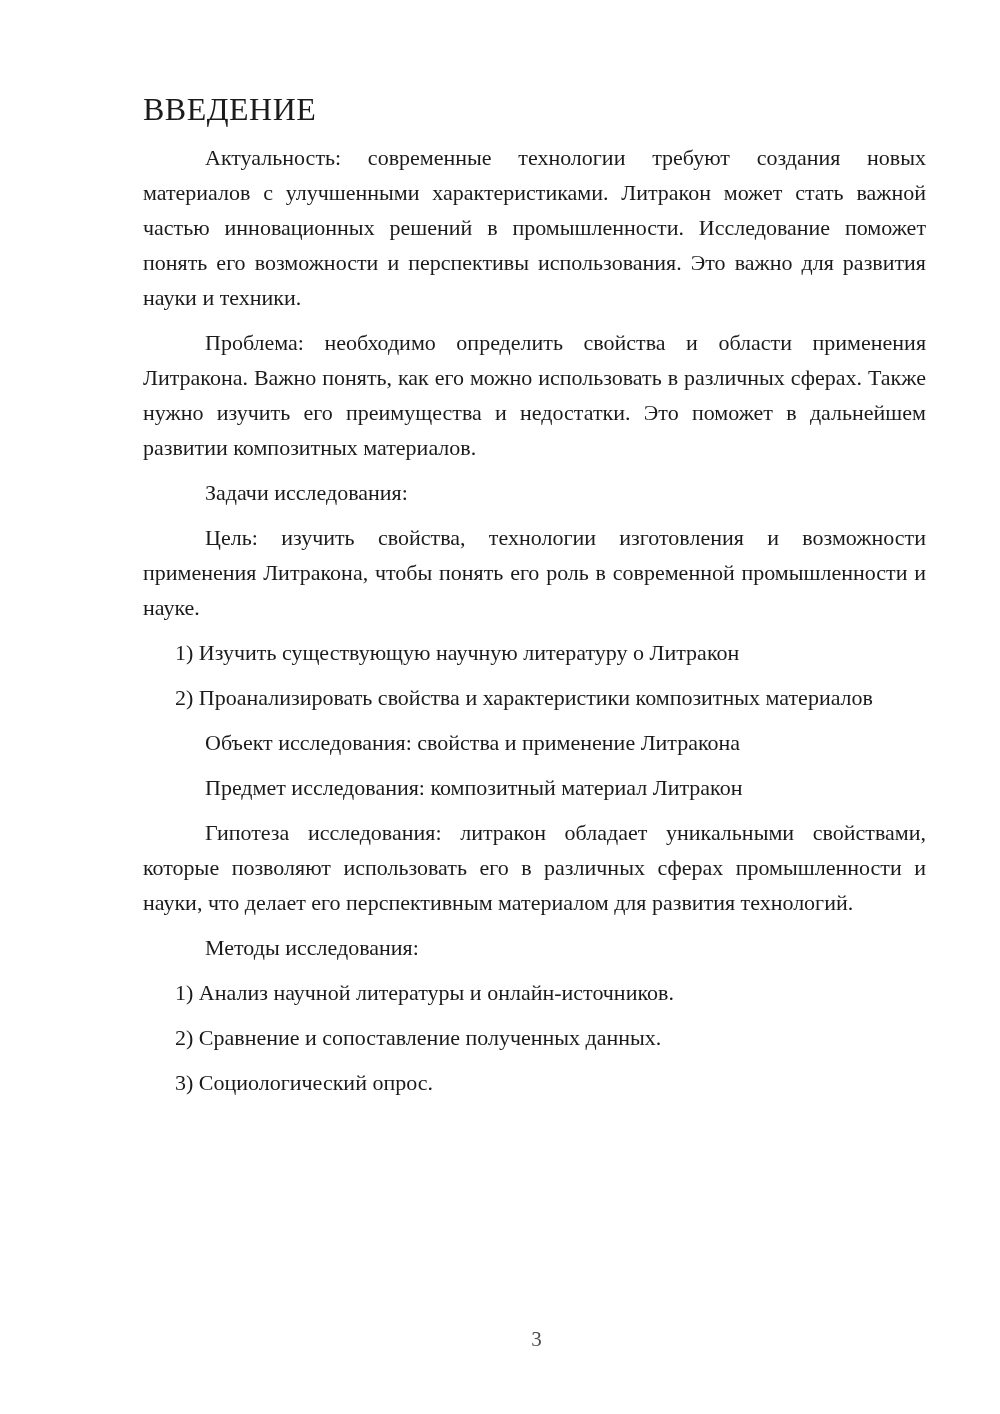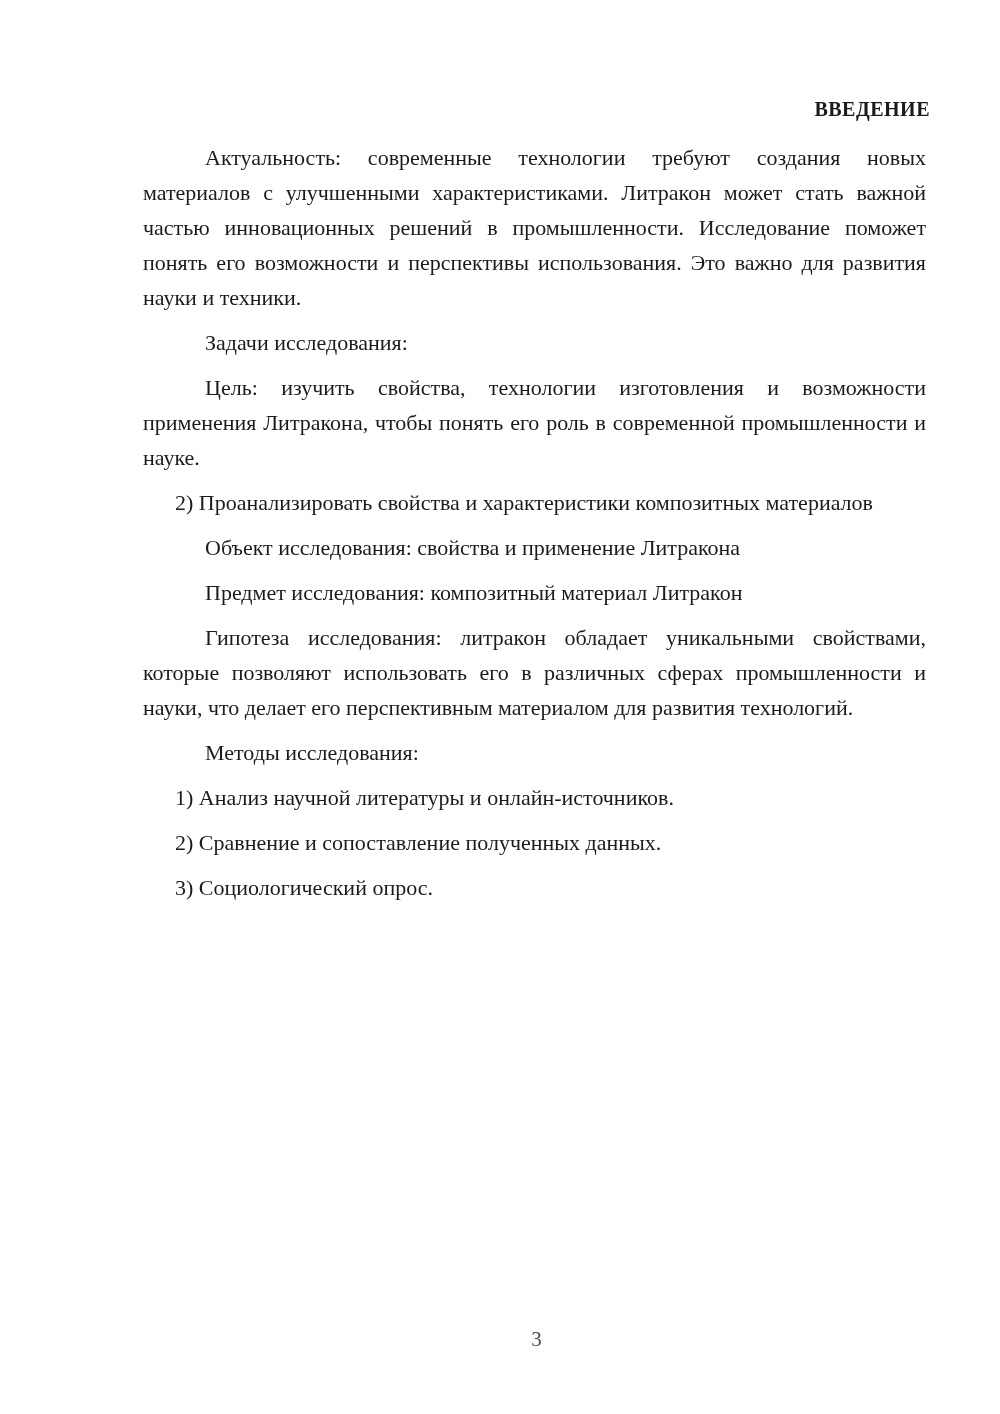--- a/index.html
+++ b/index.html
@@ -15,23 +15,23 @@
     background: #ffffff;
     box-sizing: border-box;
     padding: 92px 70px 0 143px;
     font-family: "Liberation Serif", "DejaVu Serif", serif;
     font-size: 22px;
     line-height: 35px;
     color: #1b1b1b;
     overflow: hidden;
   }
   .doc-title {
-    font-size: 20px;
-    font-weight: bold;
-    text-align: right;
+    font-size: 32px;
+    font-weight: normal;
+    text-align: left;
     line-height: 35px;
     margin: 0 0 13px 0;
     letter-spacing: 0.5px;
   }
   .para {
     margin: 0 4px 10px 0;
     text-align: justify;
   }
   .para.paragraph {
     text-indent: 62px;
@@ -51,22 +51,24 @@
   }
 </style>
 </head>
 <body>
 
 <div class="page">
 
   <h1 class="doc-title">ВВЕДЕНИЕ</h1>
 
   <p class="para paragraph">Актуальность: современные технологии требуют создания новых материалов с улучшенными характеристиками. Литракон может стать важной частью инновационных решений в промышленности. Исследование поможет понять его возможности и перспективы использования. Это важно для развития науки и техники.</p>
+  <p class="para paragraph">Проблема: необходимо определить свойства и области применения Литракона. Важно понять, как его можно использовать в различных сферах. Также нужно изучить его преимущества и недостатки. Это поможет в дальнейшем развитии композитных материалов.</p>
   <p class="para paragraph">Задачи исследования:</p>
   <p class="para paragraph">Цель: изучить свойства, технологии изготовления и возможности применения Литракона, чтобы понять его роль в современной промышленности и науке.</p>
+  <p class="para list-item">1) Изучить существующую научную литературу о Литракон</p>
   <p class="para list-item">2) Проанализировать свойства и характеристики композитных материалов</p>
   <p class="para paragraph">Объект исследования: свойства и применение Литракона</p>
   <p class="para paragraph">Предмет исследования: композитный материал Литракон</p>
   <p class="para paragraph">Гипотеза исследования: литракон обладает уникальными свойствами, которые позволяют использовать его в различных сферах промышленности и науки, что делает его перспективным материалом для развития технологий.</p>
   <p class="para paragraph">Методы исследования:</p>
   <p class="para list-item">1) Анализ научной литературы и онлайн-источников.</p>
   <p class="para list-item">2) Сравнение и сопоставление полученных данных.</p>
   <p class="para list-item">3) Социологический опрос.</p>
 
   <div class="page-number">3</div>

